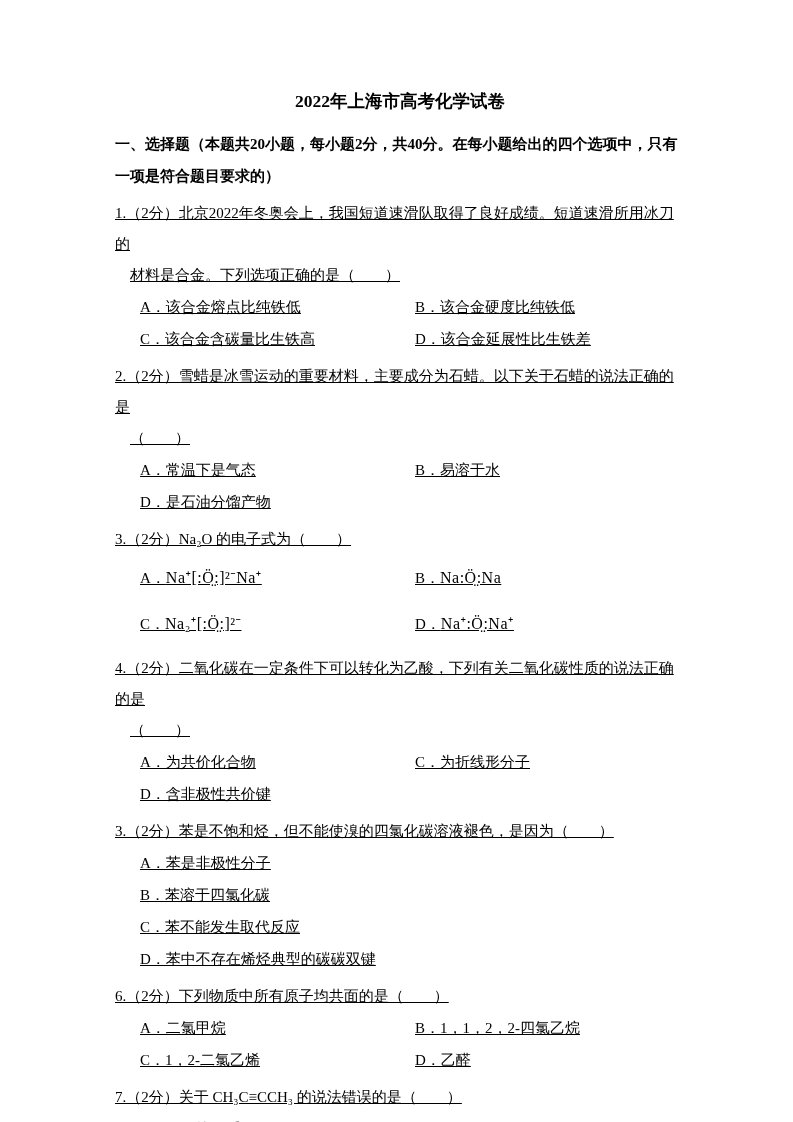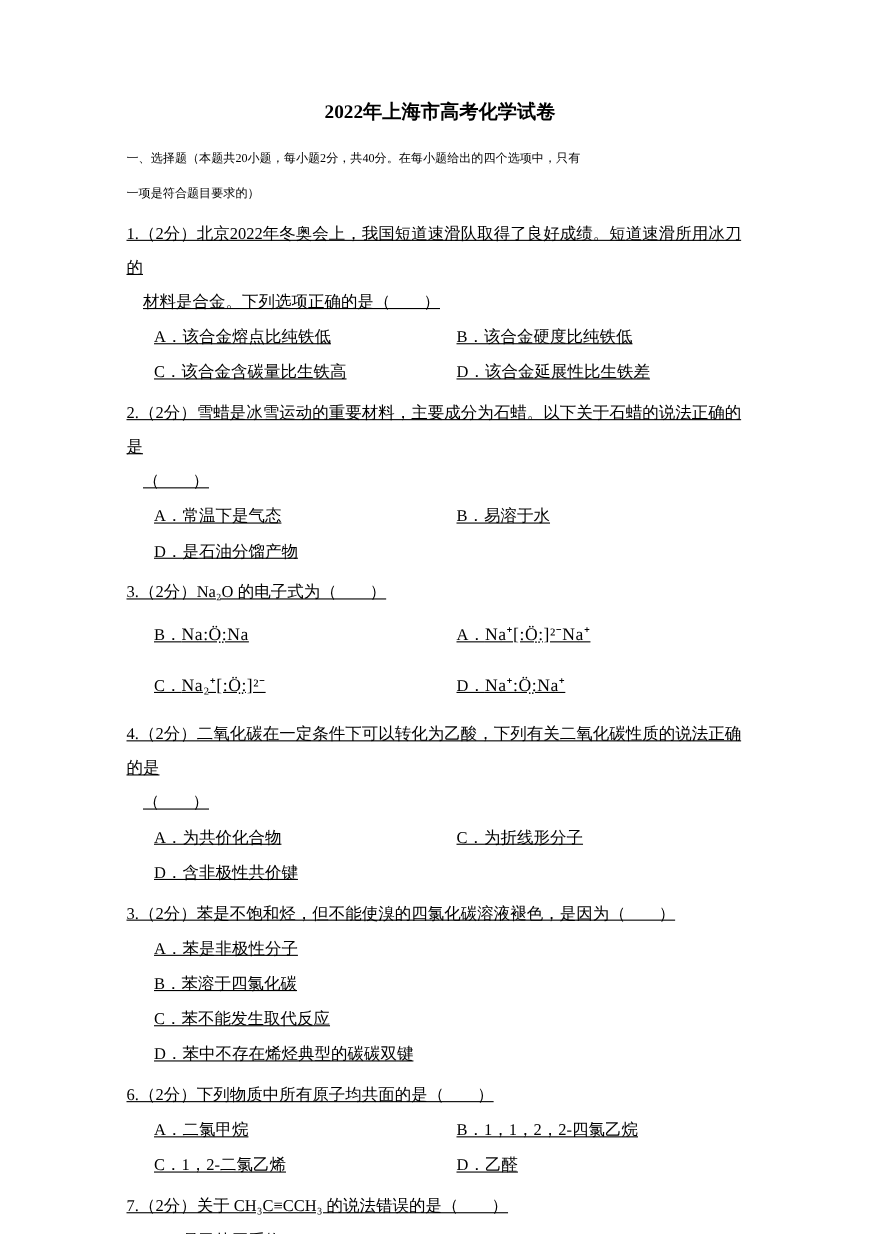--- a/index.html
+++ b/index.html
@@ -19,22 +19,22 @@
     overflow: hidden;
   }
   .title {
     text-align: center;
     font-weight: bold;
     font-size: 17.5px;
     line-height: 30px;
     margin-bottom: 12px;
   }
   .section-header {
-    font-weight: normal;
-    font-size: 11px;
+    font-weight: bold;
+    font-size: 15px;
     line-height: 32px;
   }
   .question {
     margin-top: 6px;
     font-size: 15px;
     text-decoration: underline;
   }
   .stem-line {
     line-height: 31px;
   }
@@ -95,24 +95,24 @@
       <div class="opt">A．常温下是气态</div>
       <div class="opt">B．易溶于水</div>
       <div class="opt">D．是石油分馏产物</div>
     </div>
   </div>
 
   <div class="question">
     <div class="stem-line">3.（2分）Na₂O 的电子式为（　　）</div>
     <div class="opt-grid formula-grid">
       <div class="opt">
-        <span>B．</span><span class="formula">Na:Ö̤:Na</span>
+        <span>A．</span><span class="formula">Na⁺[:Ö̤:]²⁻Na⁺</span>
       </div>
       <div class="opt">
-        <span>A．</span><span class="formula">Na⁺[:Ö̤:]²⁻Na⁺</span>
+        <span>B．</span><span class="formula">Na:Ö̤:Na</span>
       </div>
       <div class="opt">
         <span>C．</span><span class="formula">Na₂⁺[:Ö̤:]²⁻</span>
       </div>
       <div class="opt">
         <span>D．</span><span class="formula">Na⁺:Ö̤:Na⁺</span>
       </div>
     </div>
   </div>
 

